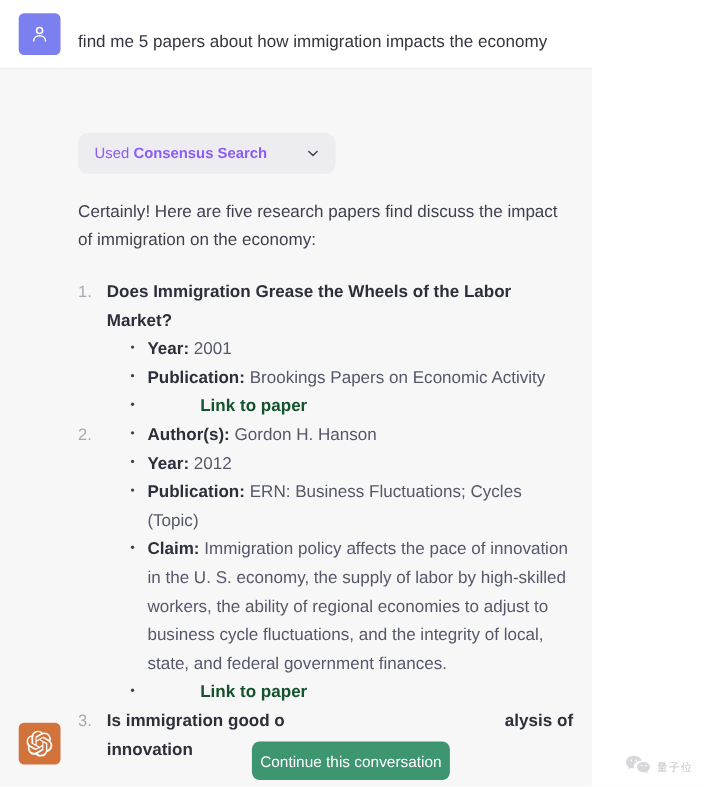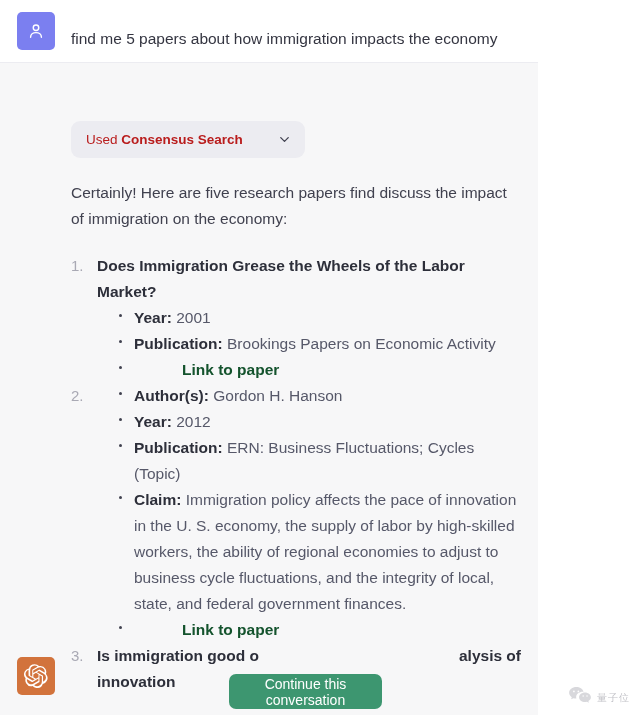--- a/index.html
+++ b/index.html
@@ -85,21 +85,21 @@
     border-radius: 9px;
     height: 37px;
     padding: 0 13px 0 15px;
     min-width: 203px;
     margin-top: 0px;
     cursor: pointer;
     user-select: none;
   }
   .tool-pill-text {
     font-size: 13.5px;
-    color: #b91c1c;
+    color: #8b5cf6;
     white-space: nowrap;
   }
   .tool-pill-text .lead { font-weight: 400; }
   .tool-pill-text .name { font-weight: 700; }
   .chev {
     margin-left: 34px;
     display: flex;
     align-items: center;
   }
 
@@ -179,21 +179,21 @@
     text-underline-offset: 2px;
     cursor: pointer;
     margin-left: 48px;
   }
 
   
   .cta-button {
     position: absolute;
     left: 229px;
     top: 674px;
-    width: 153px;
+    width: 180px;
     height: 35px;
     background: #3d9670;
     border: none;
     border-radius: 7px;
     color: #ffffff;
     font-size: 14px;
     font-family: "Liberation Sans", sans-serif;
     cursor: pointer;
     display: flex;
     align-items: center;

